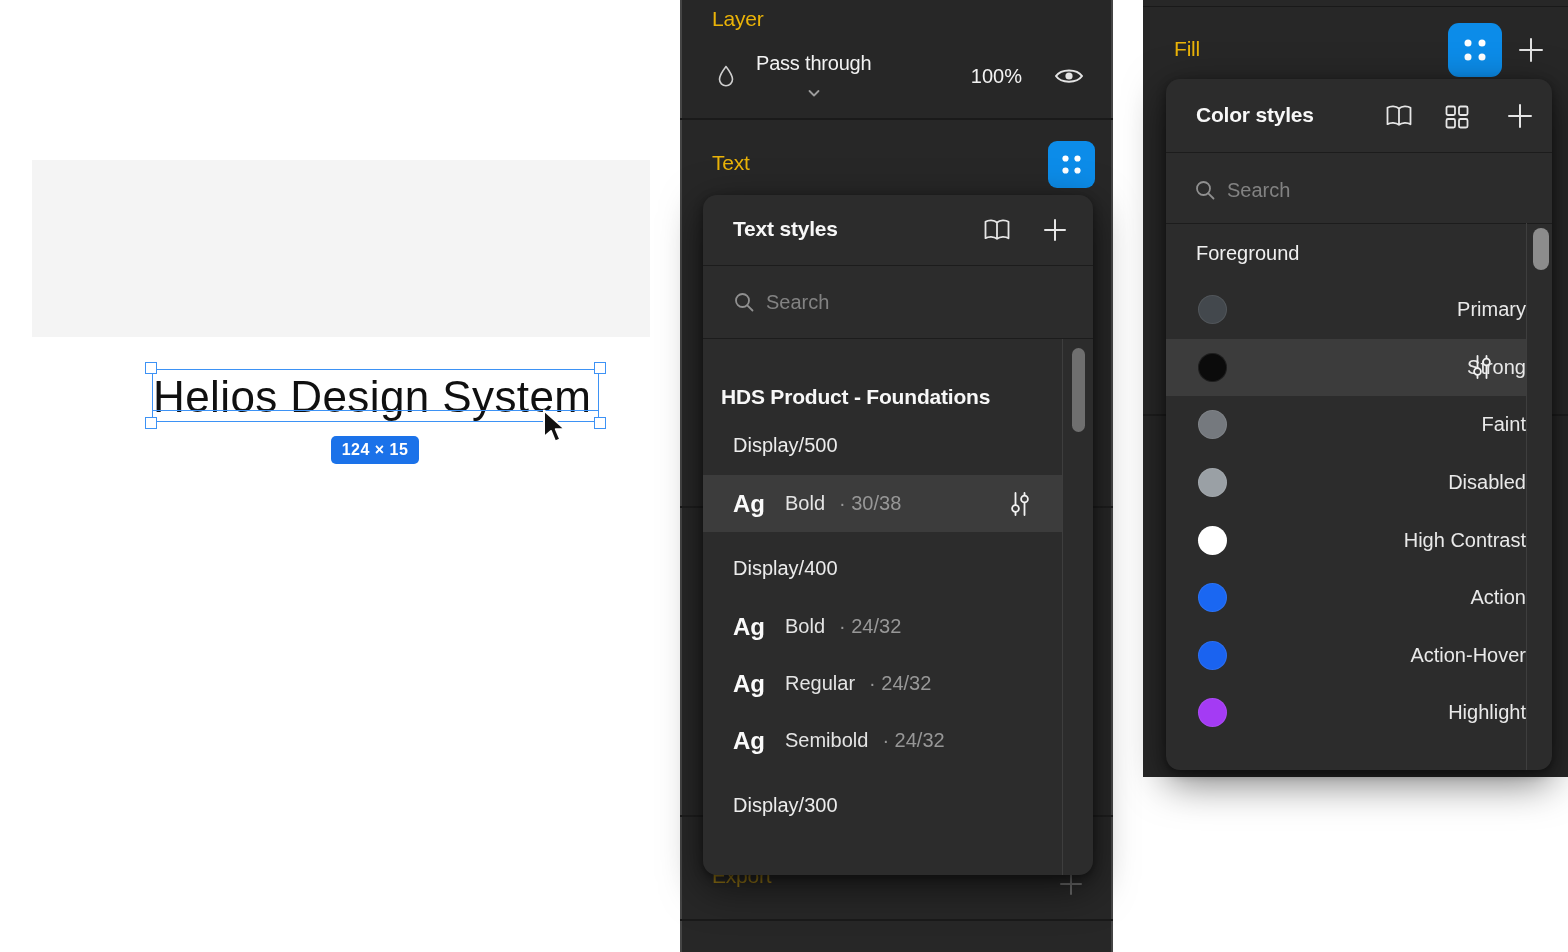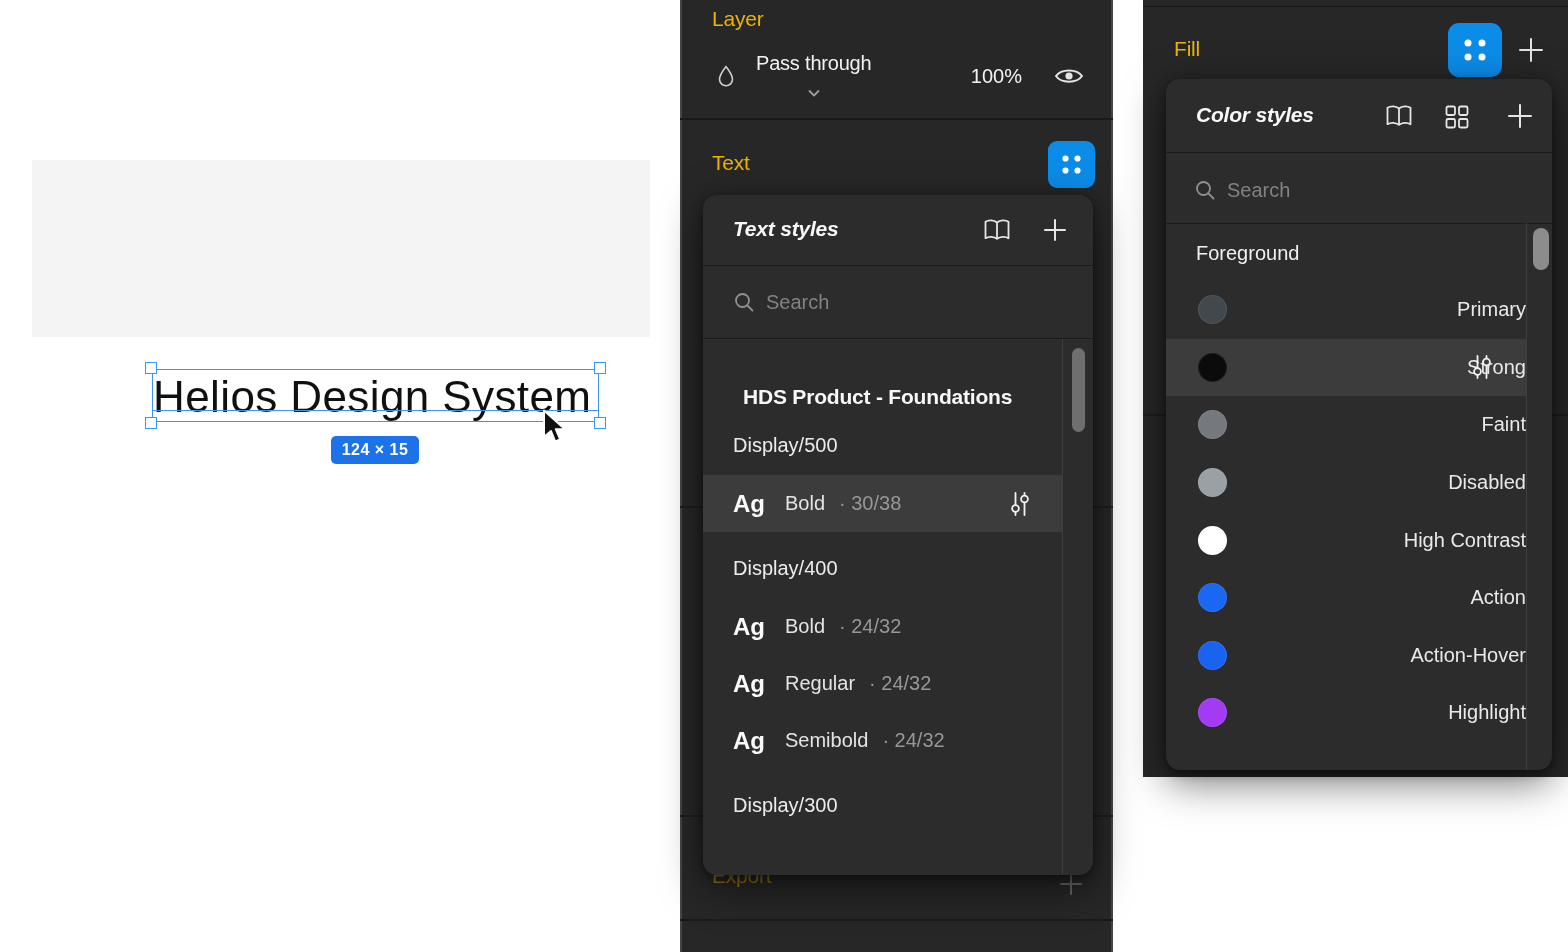--- a/index.html
+++ b/index.html
@@ -35,30 +35,30 @@
   .style-btn.mid { left:368px; top:141px; width:47px; height:47px; border-radius:9px; }
   .style-btn.lg  { left:305px; top:23px;  width:54px; height:54px; border-radius:11px; }
   .plus-btn { position:absolute; }
   .dim { opacity:.55; }
 
   
   .popup { position:absolute; background:#2C2C2C; border-radius:14px; overflow:hidden;
     box-shadow:0 12px 40px rgba(0,0,0,.55), 0 3px 10px rgba(0,0,0,.4); }
   #ts-popup { left:703px; top:195px; width:390px; height:680px; }
   #cs-popup { left:1166px; top:79px; width:386px; height:691px; }
-  .pop-title { position:absolute; left:30px; font-size:21px; font-weight:bold; color:#F7F7F7; letter-spacing:-.2px;font-style:italic; }
+  .pop-title { position:absolute; left:30px; font-size:21px; font-weight:bold; color:#F7F7F7; letter-spacing:-.2px; }
   .pop-div { position:absolute; left:0; right:0; height:1px; background:#1C1C1C; }
   .search-input { position:absolute; height:36px; background:transparent; border:none; outline:none;
     font-family:inherit; font-size:20px; color:#E8E8E8; width:240px; }
   .search-input::placeholder { color:#828282; }
   .list { position:absolute; left:0; right:0; bottom:0; overflow:hidden; }
   .track { position:absolute; top:0; bottom:0; width:1px; background:#3E3E3E; }
   .thumb { position:absolute; border-radius:8px; }
 
-  .lib-header { margin:46px 0 22px; padding-left:40px; height:24px; line-height:24px;
+  .lib-header { margin:46px 0 22px; padding-left:18px; height:24px; line-height:24px;
     font-size:21px; font-weight:bold; color:#F7F7F7; letter-spacing:-.2px; }
   .ts-label { margin:24px 0 18px; padding-left:30px; height:24px; line-height:24px; font-size:20px; color:#ECECEC; }
   .ts-row { position:relative; height:57px; margin-right:31px; display:flex; align-items:center; padding-left:30px; }
   .ts-row.selected { background:#3C3C3C; }
   .ts-sample { width:52px; font-size:24px; font-weight:bold; color:#FAFAFA; }
   .ts-name { font-size:20px; color:#E4E4E4; }
   .ts-meta { font-size:20px; color:#979797; margin-left:14px; }
   .adjust { position:absolute; top:50%; transform:translateY(-50%); }
   .ts-row .adjust { right:30px; }
   .cs-row .adjust { right:32px; }

